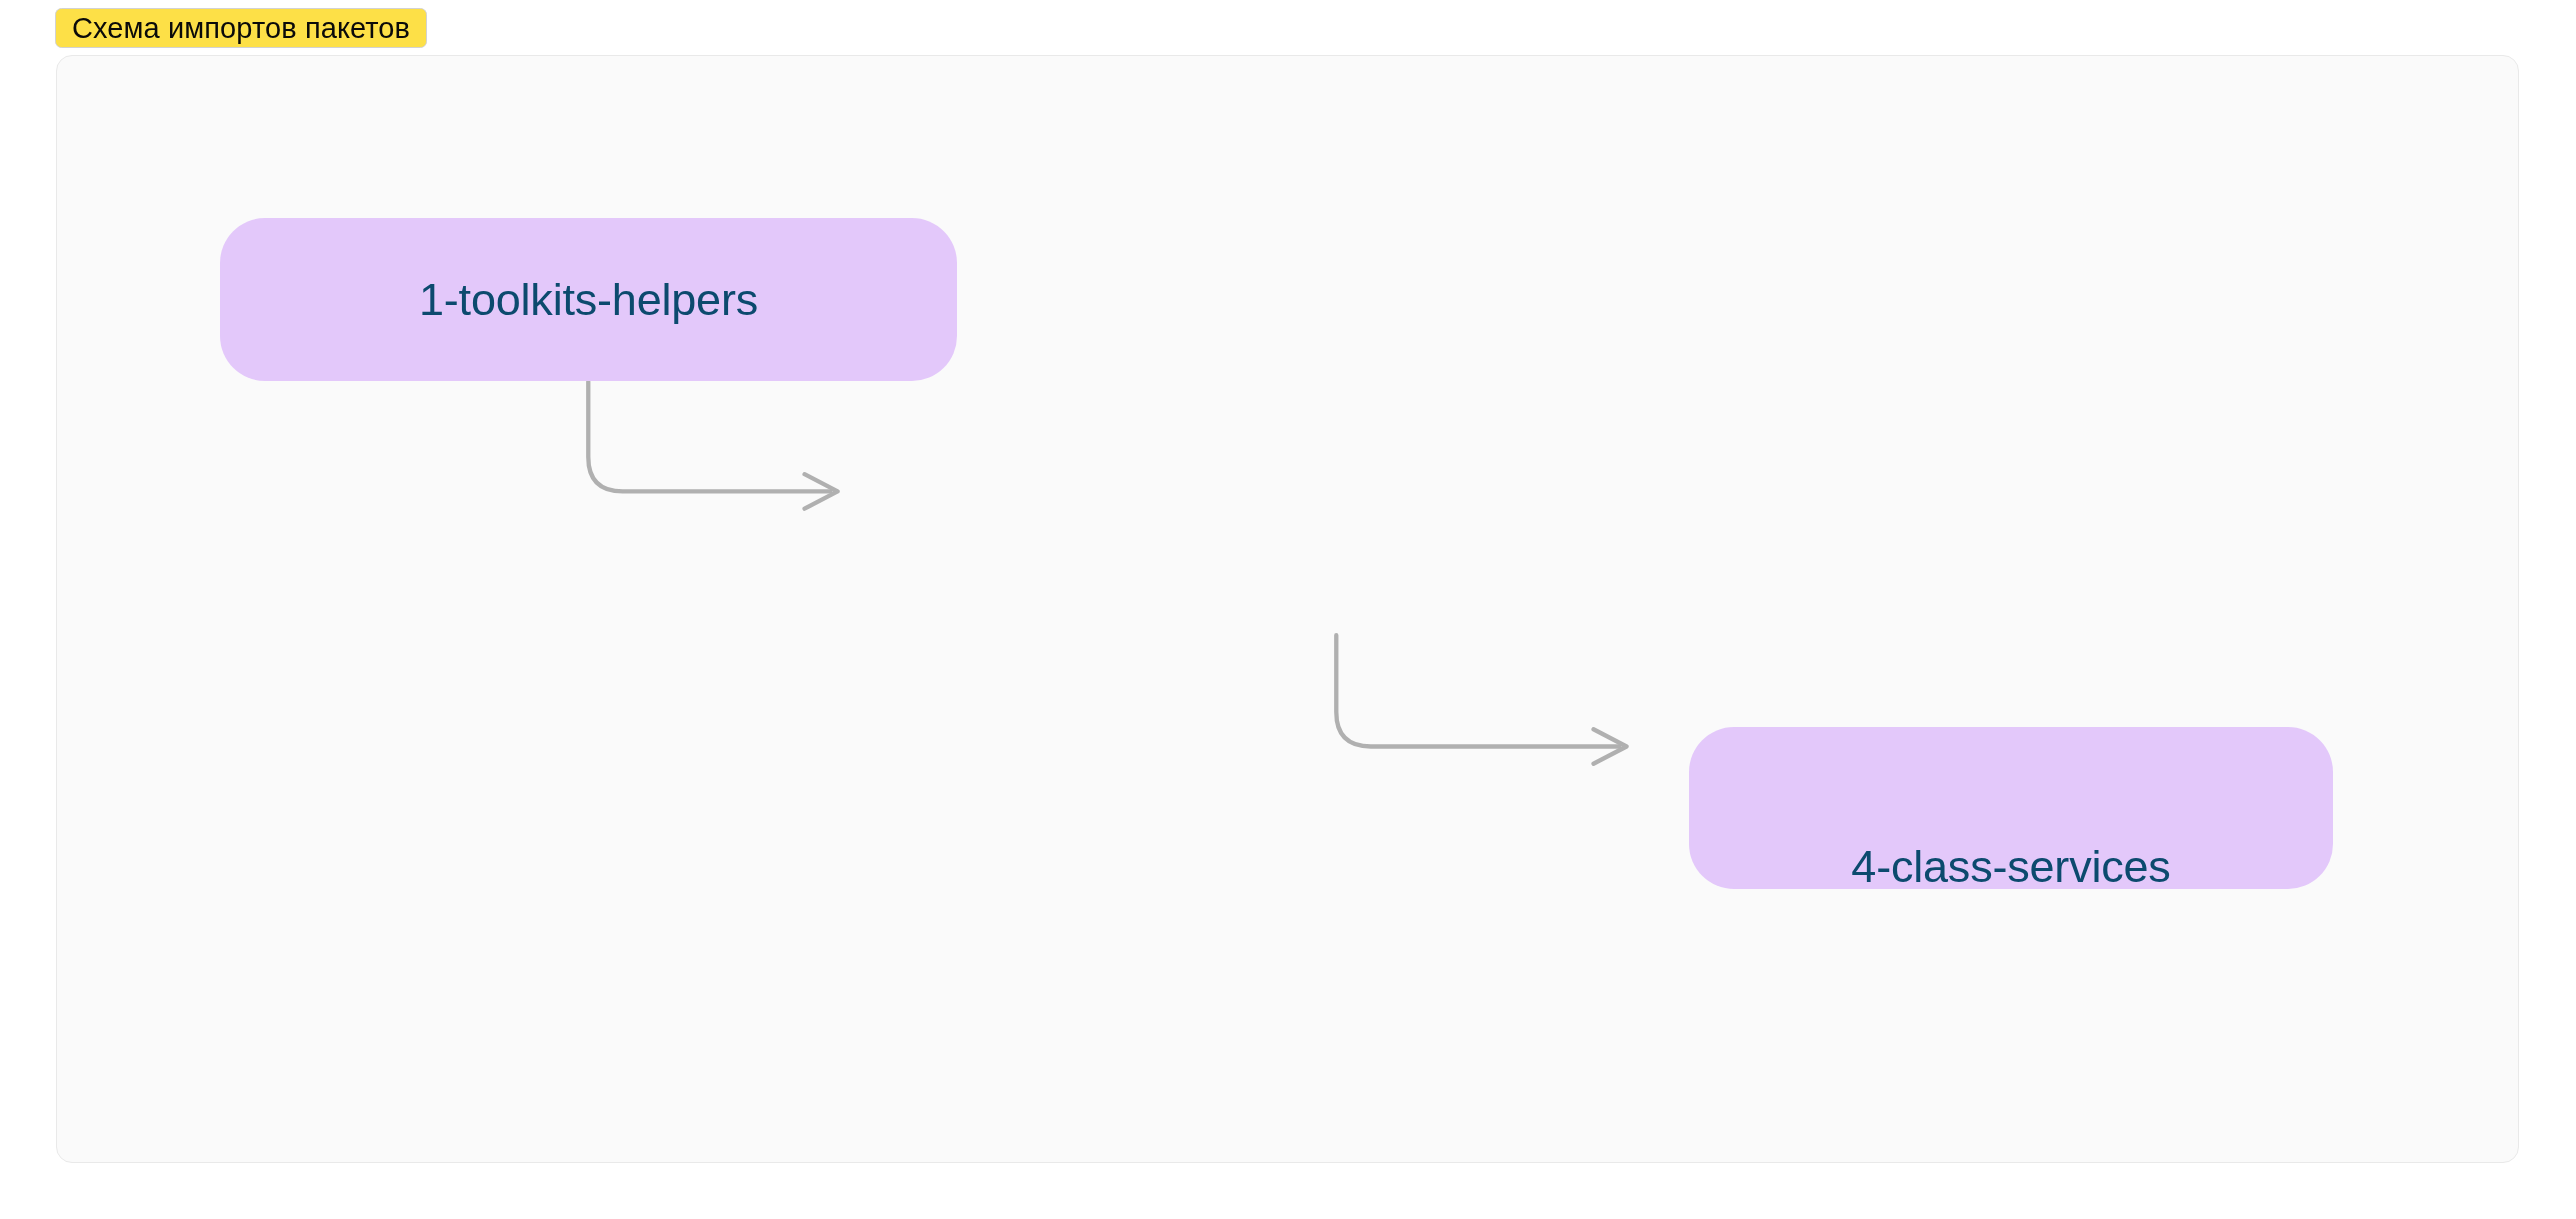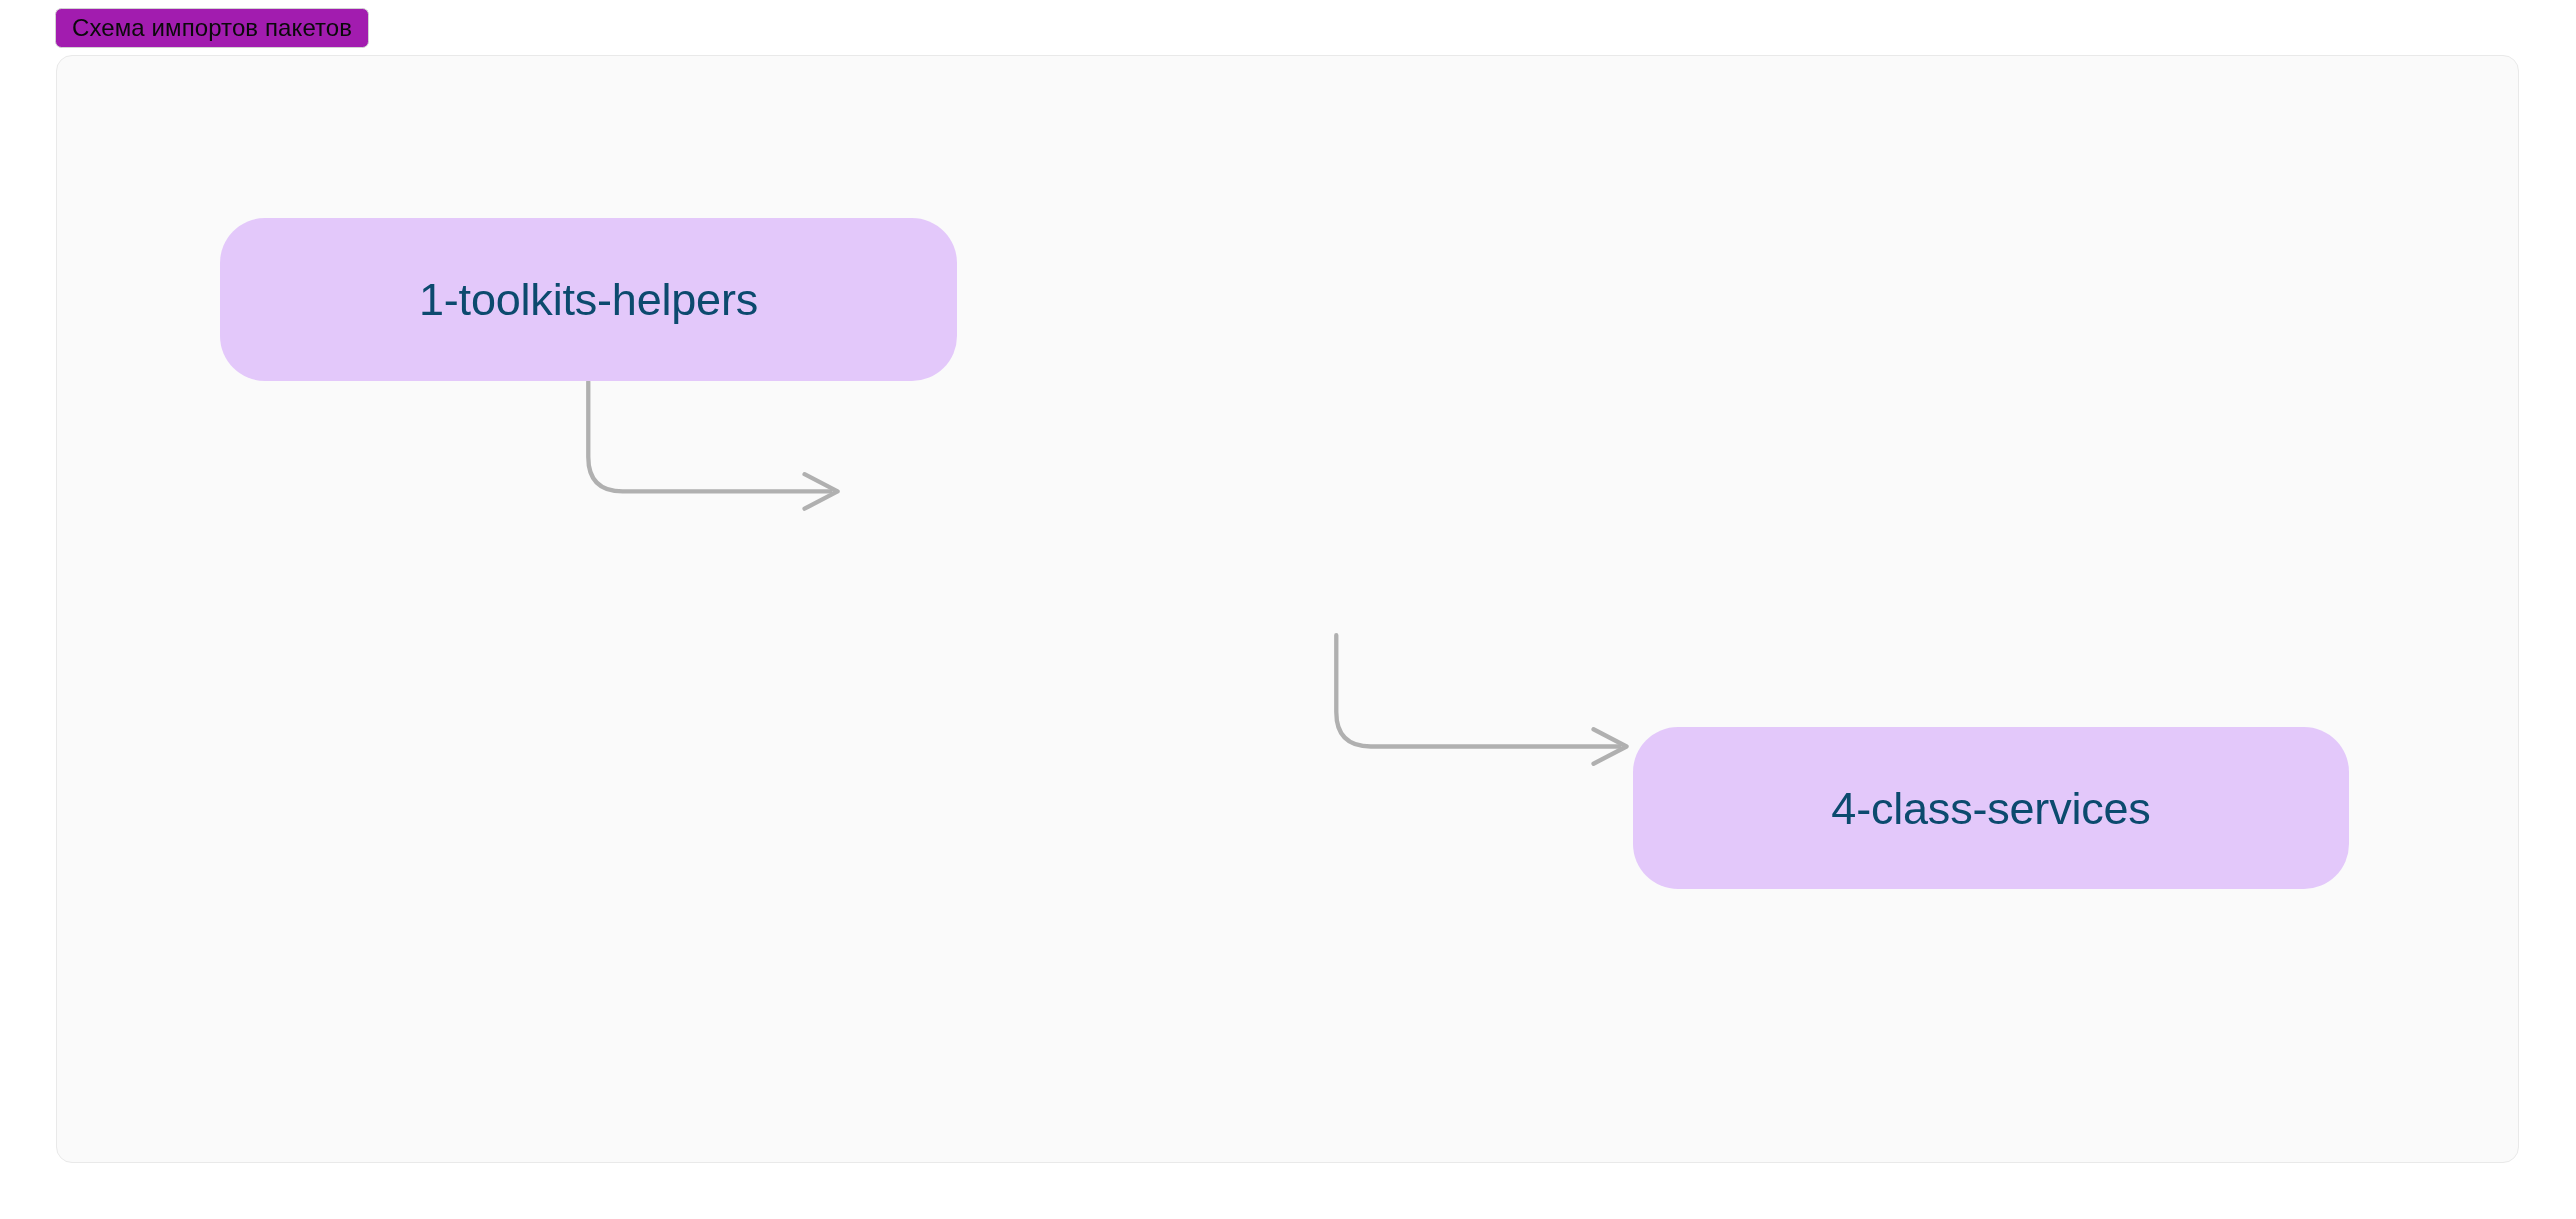--- a/index.html
+++ b/index.html
@@ -25,25 +25,25 @@
   }
   #diagram-tab {
     position: absolute;
     left: 55px;
     top: 8px;
     height: 40px;
     box-sizing: border-box;
     display: flex;
     align-items: center;
     padding: 0 16px;
-    background: #a21caf;
+    background: #fde047;
     border: 0.7px solid #d2d2d2;
     border-radius: 6.5px;
     color: #0a0a0a;
-    font-size: 24px;
+    font-size: 29px;
     line-height: 1;
     white-space: nowrap;
     letter-spacing: 0.1px;
   }
 
   
   #diagram-panel {
     position: absolute;
     left: 56px;
     top: 55px;
@@ -94,24 +94,25 @@
     width: 737px;
     height: 163px;
   }
   #node-3-class-complex-assistants {
     left: 786px;
     top: 416px;
     width: 898px;
     height: 163px;
   }
   #node-4-class-services {
-    left: 1576px;
+    left: 1632px;
     top: 671px;
-    width: 716px;
+    width: 644px;
     height: 162px;
+    align-items: flex-end;
   }
 </style>
 </head>
 <body>
 
 <div id="tab-bar">
   <div id="diagram-tab">Схема импортов пакетов</div>
 </div>
 
 <div id="diagram-panel">

